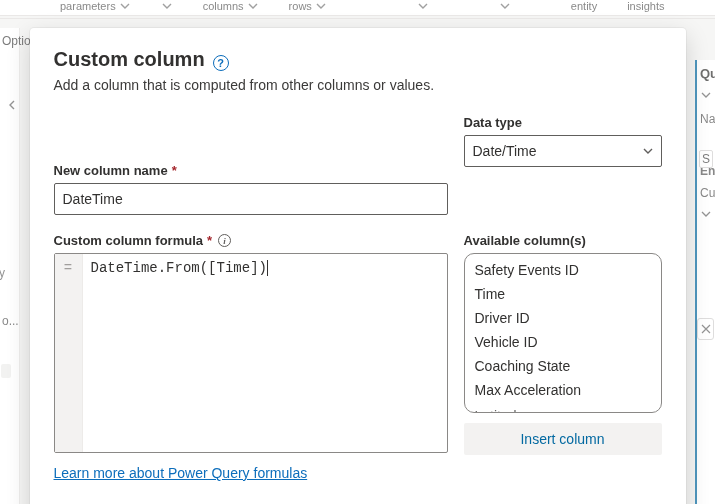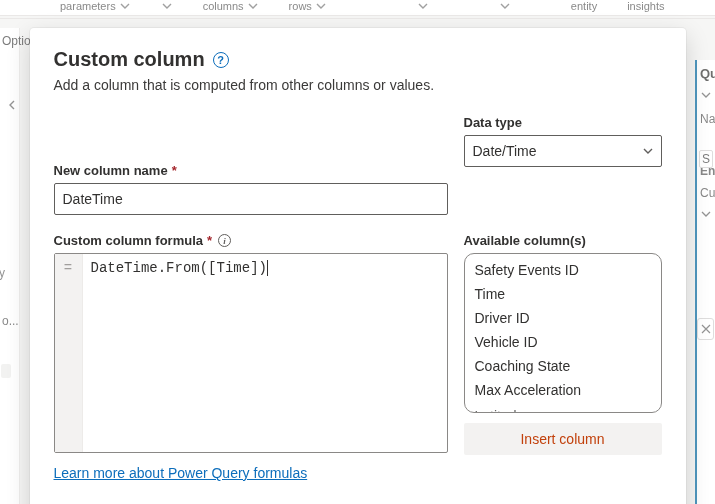--- a/index.html
+++ b/index.html
@@ -20,21 +20,21 @@
   .bg-right div { margin-bottom: 8px; white-space:nowrap; overflow:hidden;}
   .bg-right .sml { font-size:12px; color:#555;}
   .bg-pill { position:absolute; right:1px; top:318px; width:17px; height:22px; background:#fff; border:1px solid #d0cfce; border-radius:3px; display:flex; align-items:center; justify-content:center; }
   .bg-rightbox { position:absolute; right:2px; top:150px; width:14px; height:18px; border:1px solid #d0cfce; border-radius:2px; background:#fff; font-size:12px; display:flex; align-items:center; justify-content:center; color:#444; }
   .bg-tinybox { position:absolute; left:1px; top:336px; width:10px; height:14px; background:#ededeb; border-radius:2px;}
 
   
   .overlay { position: absolute; inset: 0; background: rgba(255,255,255,0.3); display: flex; align-items: flex-start; justify-content: center; }
   .dialog { margin-top: 28px; width: 656px; background: #fff; border-radius: 4px; box-shadow: 0 8px 24px rgba(0,0,0,0.16), 0 0 0 1px rgba(0,0,0,0.04); padding: 20px 24px 22px 24px; }
 
-  .dlg-title-row { display:flex; align-items:center; gap:8px; }
+  .dlg-title-row { display:flex; align-items:flex-end; gap:8px; }
   .dlg-title { font-size: 20px; font-weight:600; color:#323130; }
   .help-icon { width:16px; height:16px; border:1.3px solid #0c6dbb; border-radius:50%; color:#0c6dbb; font-size:11px; display:flex; align-items:center; justify-content:center; font-weight:600; }
   .dlg-desc { margin-top:6px; font-size:14px; color:#3b3a39; }
 
   .form-row { display:flex; gap:16px; margin-top:22px; }
   .col-left { flex: 1 1 auto; margin-top: 48px; }
   .col-right { width: 198px; flex-shrink:0; }
 
   .field-label { font-size: 13px; font-weight:600; color:#323130; margin-bottom:5px; display:flex; align-items:center; gap:4px;}
   .req { color:#a4262c; }
@@ -51,21 +51,21 @@
 
   .editor { width:100%; height:200px; border:1px solid #8a8886; border-radius:2px; display:flex; font-family: Consolas, "Courier New", monospace; font-size:14px; }
   .gutter { width:28px; background:#f3f2f1; border-right:1px solid #edebe9; color:#a19f9d; padding-top:6px; text-align:center; }
   .code { flex:1; padding:6px 8px; white-space:pre; position:relative; }
   .caret { display:inline-block; width:1px; height:16px; background:#323130; vertical-align:text-bottom; }
 
   .avail-list { width:100%; height:160px; border:1px solid #8a8886; border-radius:10px; overflow:hidden; padding:4px 0; }
   .avail-list .item { padding:4px 10px; font-size:14px; color:#323130; cursor:pointer; }
   .avail-list .item:last-child { color:#666; position:relative; top:2px; }
 
-  .insert-btn { margin-top:10px; width:100%; height:32px; border:none; border-radius:2px; background:#f3f2f1; color:#c2410c; font-size:14px; cursor:not-allowed; }
+  .insert-btn { margin-top:10px; width:100%; height:32px; border:none; border-radius:2px; background:#f3f2f1; color:#0369a1; font-size:14px; cursor:not-allowed; }
 
   .learn-link { margin-top:12px; display:inline-block; color:#0c6dbb; font-size:14px; text-decoration:underline; cursor:pointer; }
 
   .footer { display:flex; justify-content:flex-end; gap:10px; margin-top:30px; }
   .btn { height:32px; min-width:72px; padding:0 16px; border-radius:2px; font-size:14px; cursor:pointer; }
   .btn-secondary { background:#fff; border:1px solid #8a8886; color:#323130; }
   .btn-primary { background:#0d7762; border:4px solid #0ea5e9; color:#000000; font-weight:400; }
 
   svg.chev { width:12px; height:12px; }
 </style>

